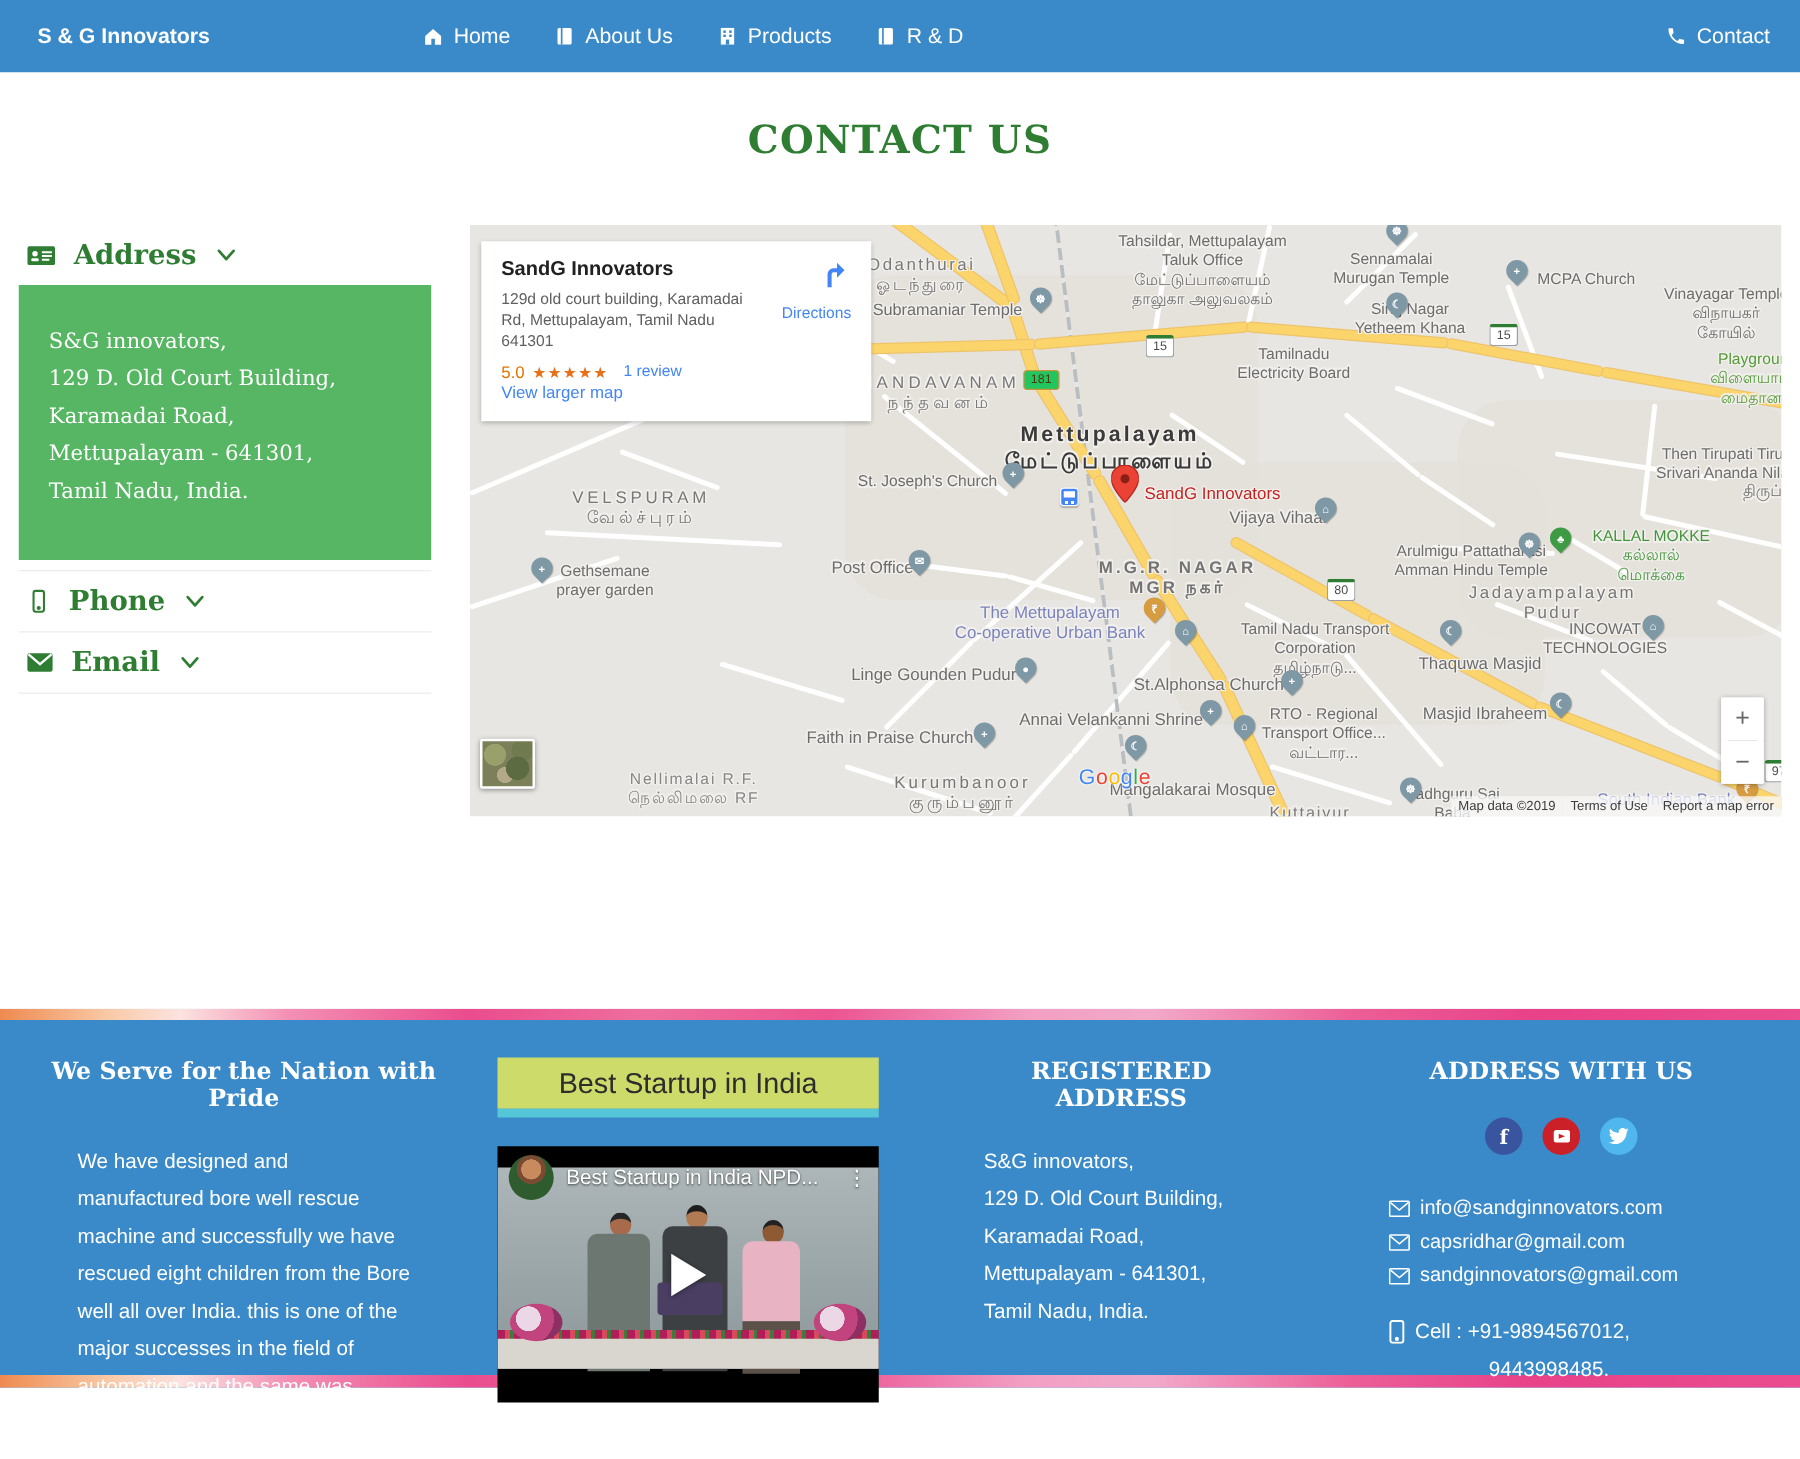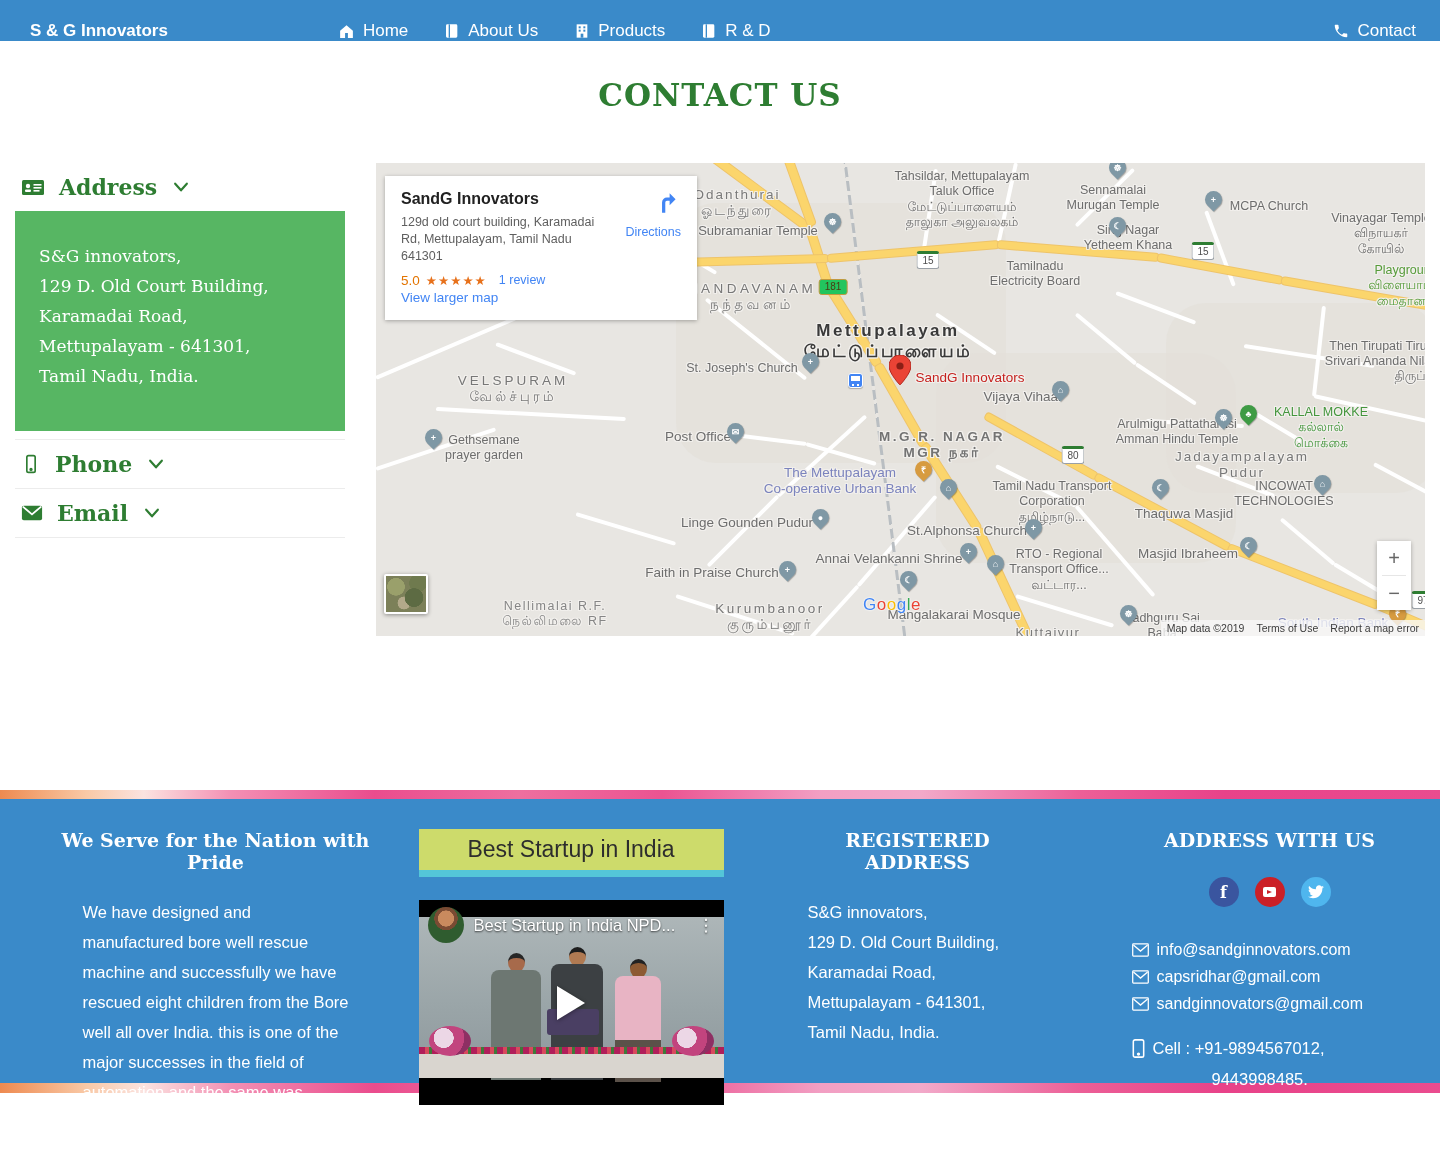--- a/index.html
+++ b/index.html
@@ -1,21 +1,21 @@
 <!DOCTYPE html>
 <html><head>
 <meta charset="utf-8">
 <style>
   * { margin:0; padding:0; box-sizing:border-box; }
   html,body { width:1440px; height:1167px; background:#fff; overflow:hidden;
     font-family:"Liberation Sans", sans-serif; }
   .serif { font-family:"DejaVu Serif","Liberation Serif",serif; }
 
   
-  .nav { height:41px; background:#3a8ac9; display:flex; align-items:flex-end; color:#fff; }
+  .nav { height:58px; background:#3a8ac9; display:flex; align-items:center; color:#fff; }
   .brand { font-weight:bold; font-size:17px; margin-left:30px; cursor:pointer; }
   .nav-items { display:flex; margin-left:170px; gap:36px; }
   .nav-item { display:flex; align-items:center; gap:8px; font-size:17px; color:#fff;
     text-decoration:none; cursor:pointer; }
   .nav-contact { margin-left:auto; margin-right:24px; display:flex; align-items:center; gap:8px;
     font-size:17px; color:#fff; text-decoration:none; cursor:pointer; }
   .nav svg { display:block; }
 
   
   main { height:749px; position:relative; background:#fff; }
@@ -93,21 +93,21 @@
   .attr { position:absolute; right:0; bottom:0; display:flex; z-index:4; font-size:10.5px; color:#3c3c3c; }
   .attr span { background:rgba(248,248,248,.8); padding:2px 6px; white-space:nowrap; }
   .attr .lnk { cursor:pointer; }
 
   
   footer { background:#3a8ac9; }
   .gbar { height:9px;
     background:linear-gradient(90deg,#ee8a50 0%,#f9c9a6 6%,#fbe3e0 10%,#f390b4 16%,#ea4c8d 26%,
       #ee6f9f 36%,#eb5391 46%,#f29fc3 57%,#f2a9c9 64%,#ec5f97 75%,#e84289 85%,#ea4c8f 100%); }
   .gbar.b { height:10px; }
-  .fwrap { display:flex; height:284px; color:#fff; padding-top:30px;justify-content:center; }
+  .fwrap { display:flex; height:284px; color:#fff; padding-top:30px; }
   .fcol h3 { font-size:19px; font-weight:bold; text-align:center; }
   .c1 { width:330px; margin-left:30px; }
   .c1 p { margin:24px 0 0 32px; width:268px; font-size:16.5px; line-height:30px; }
   .c2 { width:305px; margin-left:38px; }
   .banner { height:41px; background:#cddb6b; color:#2d2d2d; font-size:23px; text-align:center;
     line-height:41px; }
   .banner-strip { height:7px; background:#54c6d8; }
   .video { position:relative; width:305px; height:205px; margin-top:23px; background:#000;
     overflow:hidden; cursor:pointer; }
   .stage { position:absolute; left:0; right:0; top:17px; bottom:27px;

